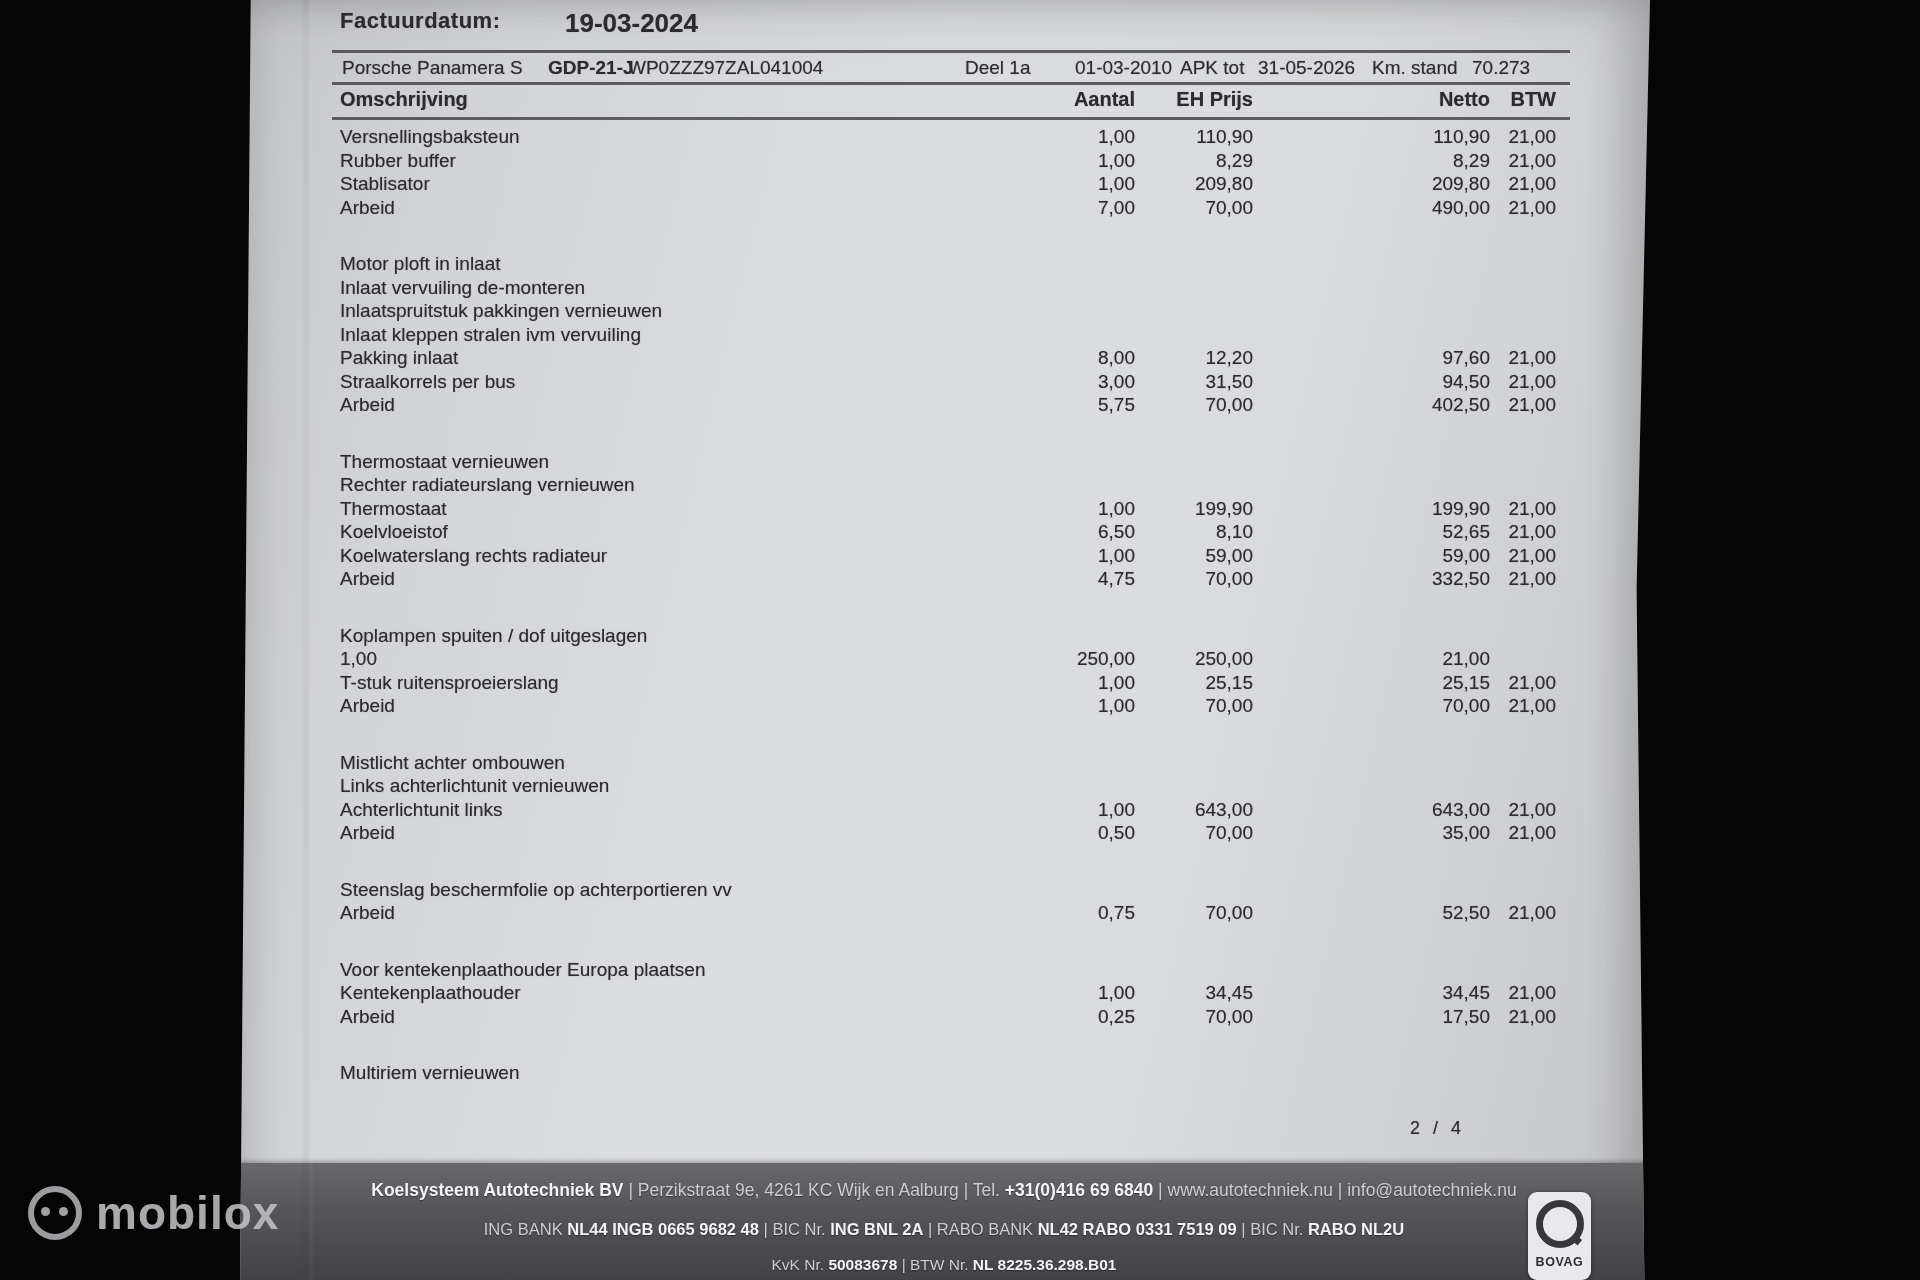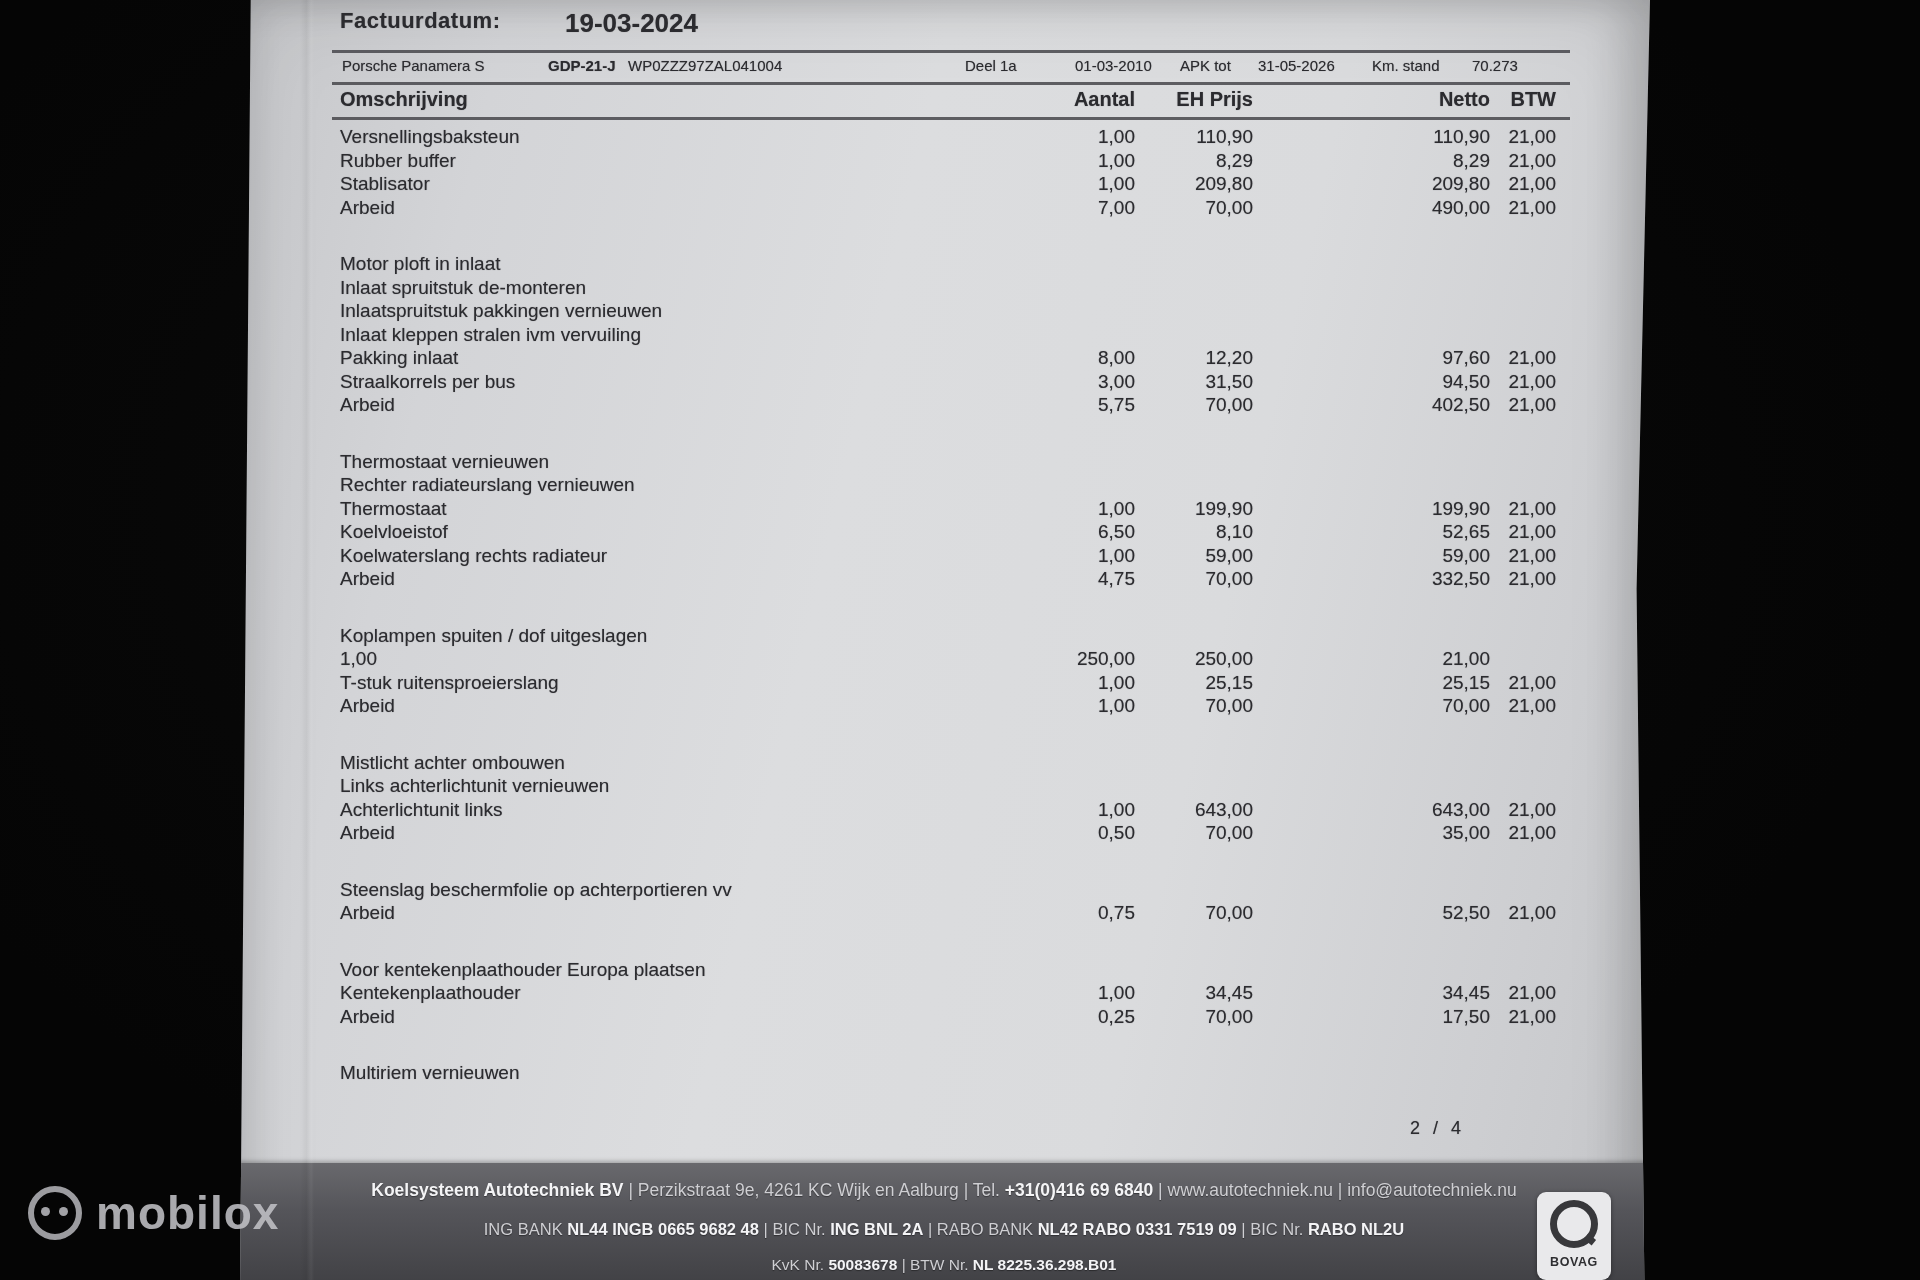--- a/index.html
+++ b/index.html
@@ -25,21 +25,21 @@
   }
   .ink{ text-shadow:0 0 1px rgba(43,43,47,0.45); }
   .abs{ position:absolute; }
   .b{ font-weight:bold; }
   .hr{ position:absolute;left:94px;width:1238px;height:2.5px;background:#47474b;opacity:.85; }
 
   
   .h-label{ left:102px;top:8px;font-size:22px;font-weight:bold;letter-spacing:.5px; }
   .h-date{ left:327px;top:8px;font-size:26px;font-weight:bold; }
   .hr1{ top:50px; } .hr2{ top:82px; } .hr3{ top:117px; }
-  .vrow span{ position:absolute;top:57px;font-size:15px;white-space:nowrap; }
+  .vrow span{ position:absolute;top:57px;font-size:19px;white-space:nowrap; }
   .v-model{ left:104px; } .v-plate{ left:310px;font-weight:bold; } .v-vin{ left:390px; }
   .v-deel{ left:727px; } .v-reg{ left:837px; } .v-apkl{ left:942px; } .v-apkd{ left:1020px; }
   .v-kml{ left:1134px; } .v-kmv{ left:1234px; }
 
   
   .thead,.trow{
     display:grid;grid-template-columns:505px 290px 118px 237px 66px;
     width:1216px;
   }
   .thead{ position:absolute;left:102px;top:88px;font-size:20px;font-weight:bold; }
@@ -59,23 +59,23 @@
     color:#cfcfd3;text-align:center;
   }
   .fline{ position:absolute;left:0;width:100%;white-space:nowrap;text-shadow:0 1px 1px rgba(0,0,0,0.4); }
   .fline .b{ color:#f4f4f6; }
   .fl1{ top:17px;font-size:17.5px; }
   .fl2{ top:57px;font-size:16.5px; }
   .fl3{ top:93px;font-size:15.5px; }
 
   
   .bovag{
-    position:absolute;left:1290px;top:29px;width:74px;height:88px;
+    position:absolute;left:1290px;top:29px;width:63px;height:88px;
     background:#e9e9eb;border-radius:9px;box-shadow:0 1px 4px rgba(0,0,0,0.4);
-    display:flex;flex-direction:column;align-items:center;margin-left:9px;
+    display:flex;flex-direction:column;align-items:center;
   }
   .bovag-ring{ width:34px;height:34px;border:7px solid #38383b;border-radius:50%;margin-top:8px;position:relative; }
   .bovag-ring::after{ content:"";position:absolute;width:10px;height:7px;background:#38383b;right:-4px;bottom:-2px;transform:rotate(40deg); }
   .bovag-text{ font-size:12.5px;font-weight:800;color:#2e2e31;letter-spacing:.6px;margin-top:7px; }
 
   
   .wm{ position:absolute;left:28px;top:1186px;z-index:5;display:flex;align-items:center; }
   .wm-ring{ width:42px;height:42px;border:6px solid rgba(190,190,195,.82);border-radius:50%;position:relative; }
   .wm-ring::before,.wm-ring::after{ content:"";position:absolute;width:9px;height:9px;border-radius:50%;background:rgba(190,190,195,.85);top:15px; }
   .wm-ring::before{ left:7px; } .wm-ring::after{ left:25px; }
@@ -145,21 +145,21 @@
       </div>
       <div class="tsection">
         <div class="trow">
           <span>Motor ploft in inlaat</span>
           <span></span>
           <span></span>
           <span></span>
           <span></span>
         </div>
         <div class="trow">
-          <span>Inlaat spruitstuk de-monteren</span>
+          <span>Inlaat vervuiling de-monteren</span>
           <span></span>
           <span></span>
           <span></span>
           <span></span>
         </div>
         <div class="trow">
           <span>Inlaatspruitstuk pakkingen vernieuwen</span>
           <span></span>
           <span></span>
           <span></span>

